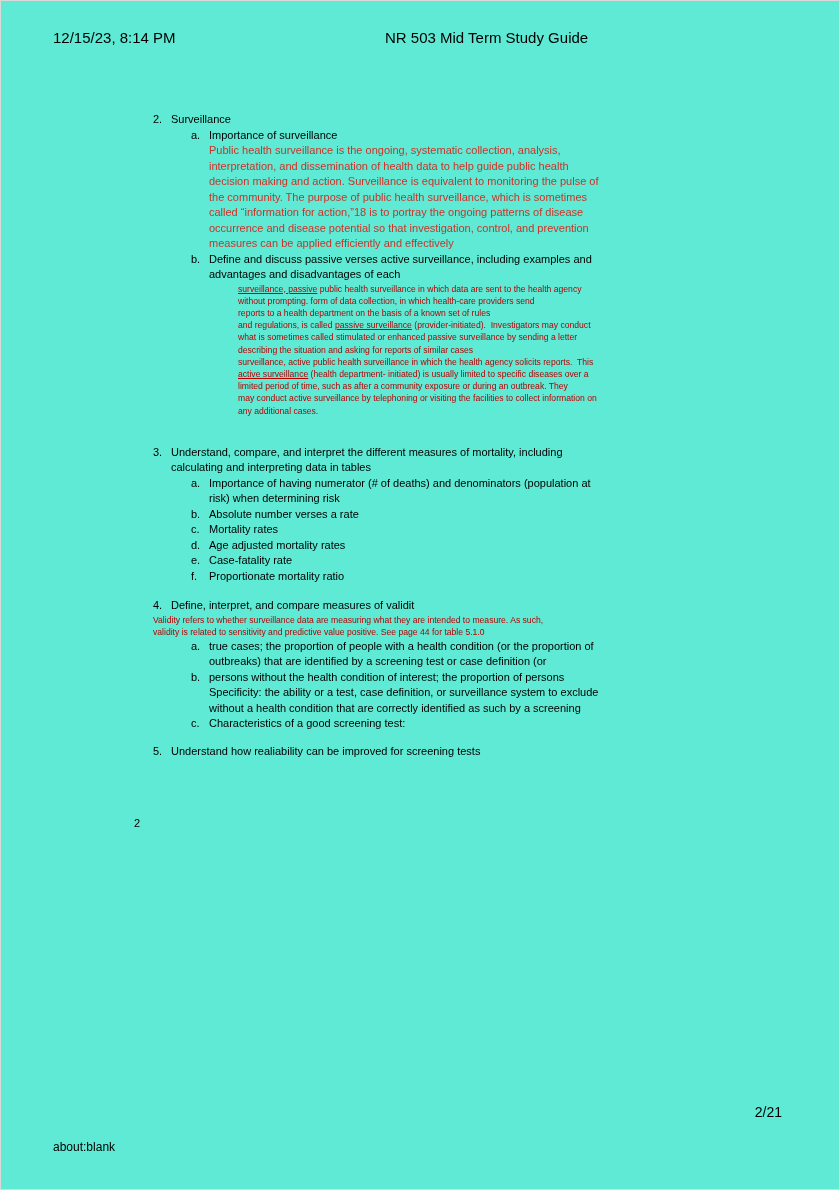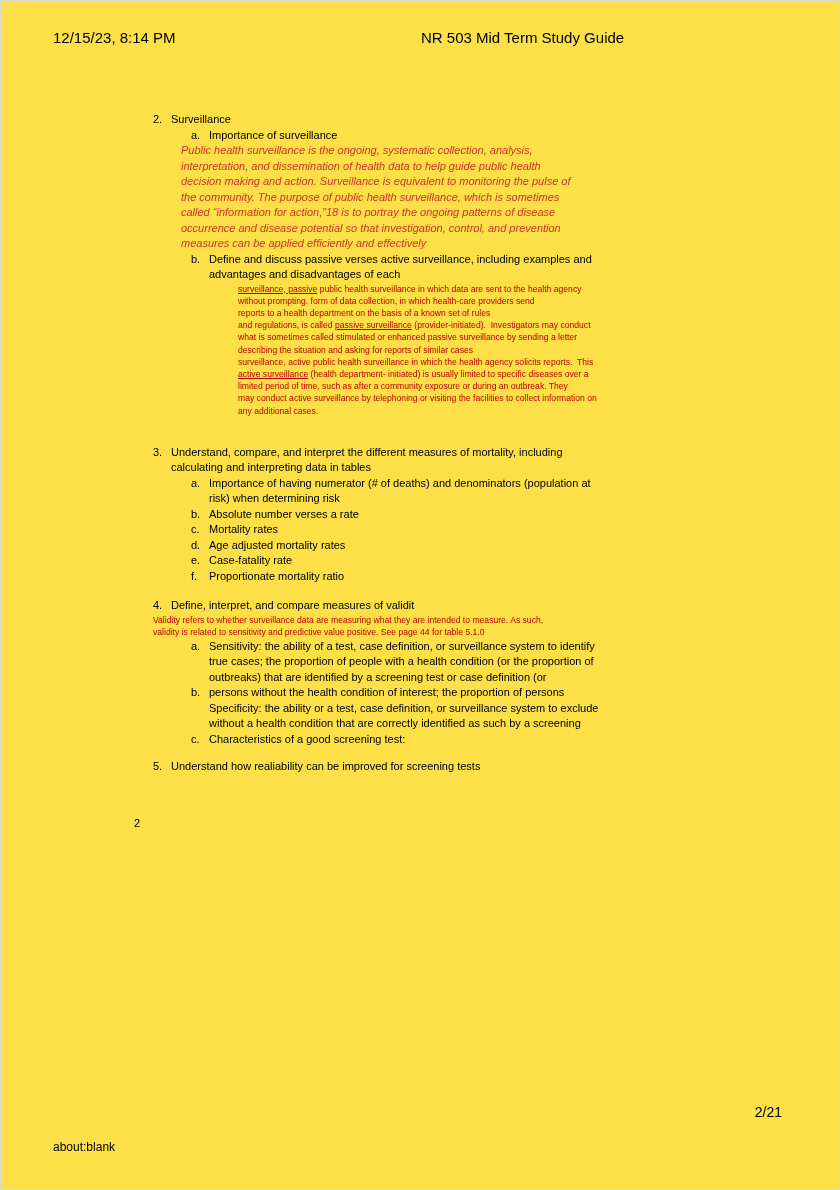--- a/index.html
+++ b/index.html
@@ -8,35 +8,35 @@
   }
   html, body { margin: 0; padding: 0; }
   body {
     width: 840px; height: 1190px;
     background: #ffffff;
     font-family: "Liberation Sans", sans-serif;
     color: #000;
     position: relative;
     overflow: hidden;
   }
-  .page { position: absolute; inset: 0; background: #fde047; border: 1px solid #d9d9d9; box-sizing: border-box; }
+  .page { position: absolute; inset: 0; background: #5eead4; border: 1px solid #d9d9d9; box-sizing: border-box; }
 
   .hdr-date  { position: absolute; left: 52px;  top: 28px; font-size: 15px; }
-  .hdr-title { position: absolute; left: 420px; top: 28px; font-size: 15px; }
+  .hdr-title { position: absolute; left: 384px; top: 28px; font-size: 15px; }
 
   .content {
     position: absolute; left: 152px; top: 111px; width: 520px;
     font-size: 11px; line-height: 15.5px;
   }
   .row { display: flex; }
   .lbl { flex: 0 0 18px; }
   .l2  { margin-left: 38px; }
   .line { white-space: pre; }
 
-  .red-para  { margin-left: 28px; color: var(--red-paragraph); font-style: italic; }
+  .red-para  { margin-left: 56px; color: var(--red-paragraph); }
   .red-note  { color: var(--red-note); font-size: 8.6px; line-height: 12.2px; }
   .block-note { margin-left: 85px; }
   .note-item4 { line-height: 12.6px; }
   .u { text-decoration: underline; }
 
   .mt-item3 { margin-top: 28px; }
   .mt-item4 { margin-top: 14px; }
   .mt-item5 { margin-top: 12px; }
 
   .page-number { position: absolute; left: 133px; top: 816px; font-size: 11px; }
@@ -147,21 +147,20 @@
     </div>
 
     <div class="red-note note-item4">
         <div class="line">Validity refers to whether surveillance data are measuring what they are intended to measure. As such,</div>
         <div class="line">validity is related to sensitivity and predictive value positive. See page 44 for table 5.1.0</div>
       </div>
 
     <div class="row l2">
       <span class="lbl">a.</span>
       <div class="txt">
-          <div class="line">Sensitivity: the ability of a test, case definition, or surveillance system to identify</div>
           <div class="line">true cases; the proportion of people with a health condition (or the proportion of</div>
           <div class="line">outbreaks) that are identified by a screening test or case definition (or</div>
         </div>
     </div>
     <div class="row l2">
       <span class="lbl">b.</span>
       <div class="txt">
           <div class="line">persons without the health condition of interest; the proportion of persons</div>
           <div class="line">Specificity: the ability or a test, case definition, or surveillance system to exclude</div>
           <div class="line">without a health condition that are correctly identified as such by a screening</div>

